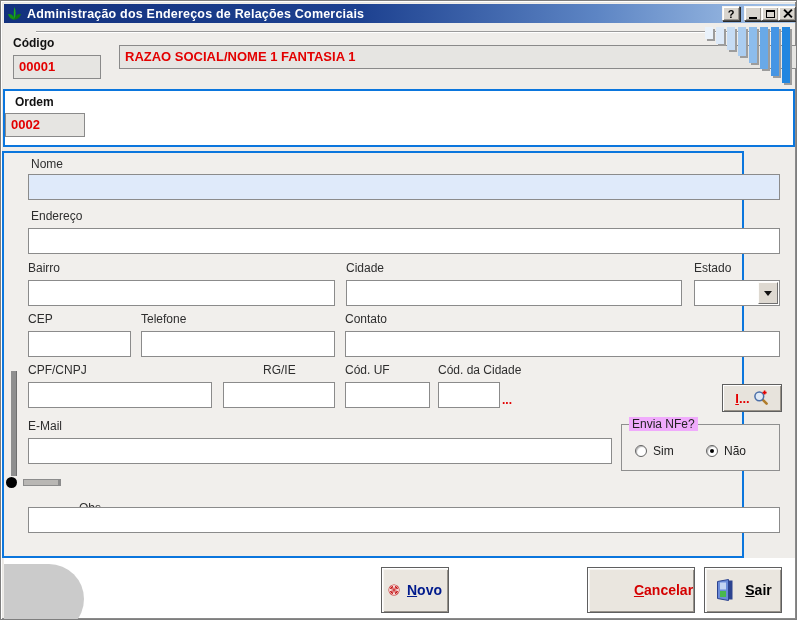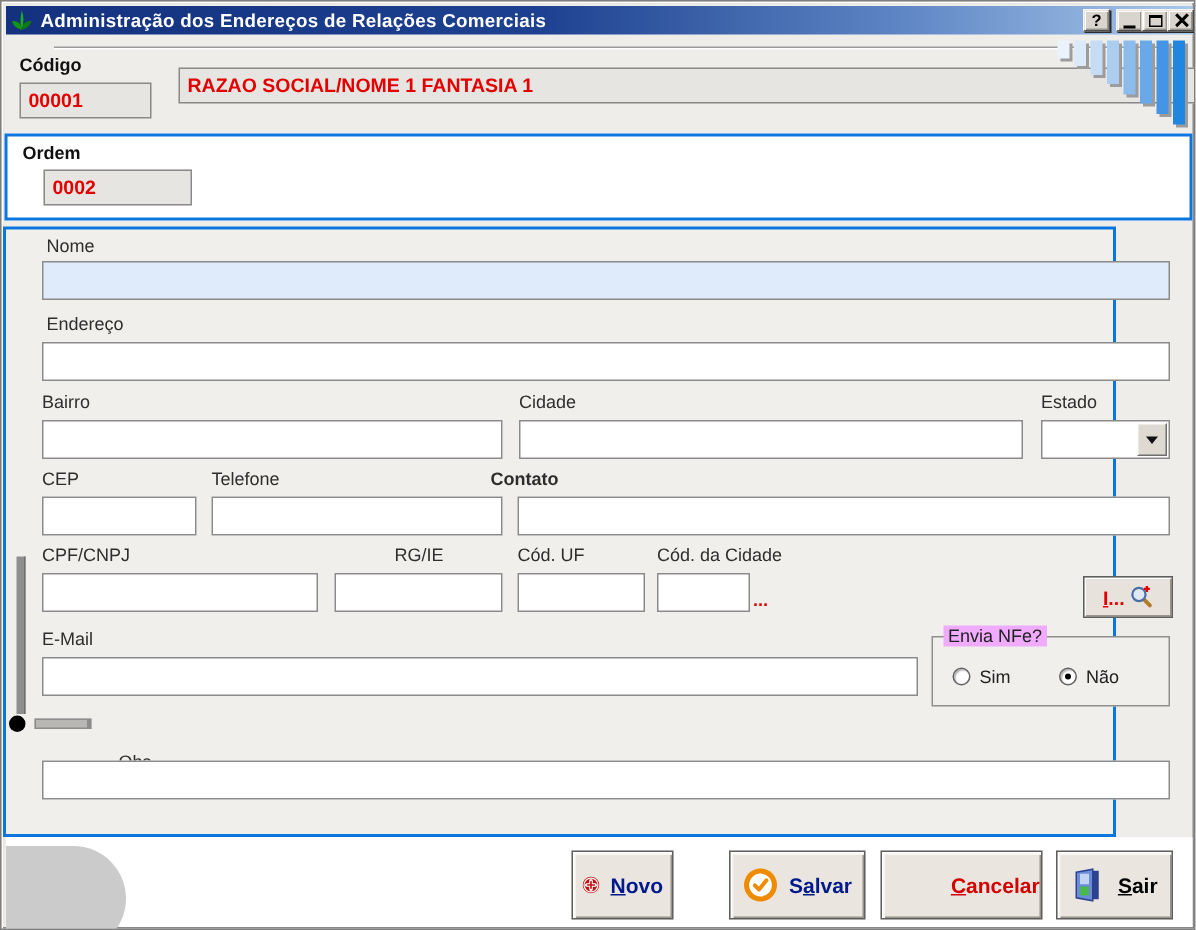--- a/index.html
+++ b/index.html
@@ -136,21 +136,21 @@
       <span></span>
       <span></span>
       <span></span>
       <span></span>
       <span></span>
       <span></span>
   </div>
 
   <div class="panel-ordem">
     <span class="lbl lbl-b" style="left:10px;top:4px;">Ordem</span>
-    <div class="field-ro" style="left:24px;top:22px;width:99px;">0002</div>
+    <div class="field-ro" style="left:0;top:22px;width:80px;">0002</div>
   </div>
 
   <div class="panel-main">
 
     <span class="lbl" style="left:27px;top:4px;">Nome</span>
     <input class="tbox tbox-focus" style="left: 24px; top: 21px; width: 752px;">
 
     <span class="lbl" style="left:27px;top:56px;">Endereço</span>
     <input class="tbox" style="left: 24px; top: 75px; width: 752px;">
 
@@ -162,21 +162,21 @@
     <div class="combo" style="left:690px;top:127px;width:86px;">
       <div class="combo-btn">
         <span class="combo-arrow"></span>
       </div>
     </div>
 
     <span class="lbl" style="left:24px;top:159px;">CEP</span>
     <input class="tbox" style="left: 24px; top: 178px; width: 103px;">
     <span class="lbl" style="left:137px;top:159px;">Telefone</span>
     <input class="tbox" style="left: 137px; top: 178px; width: 194px;">
-    <span class="lbl" style="left:323px;top:159px;font-weight:bold;">Contato</span>
+    <span class="lbl" style="left:341px;top:159px;">Contato</span>
     <input class="tbox" style="left: 341px; top: 178px; width: 435px;">
 
     <span class="lbl" style="left:24px;top:210px;">CPF/CNPJ</span>
     <input class="tbox" style="left: 24px; top: 229px; width: 184px;">
     <span class="lbl" style="left:219px;top:210px;margin-left:40px;">RG/IE</span>
     <input class="tbox" style="left: 219px; top: 229px; width: 112px;">
     <span class="lbl" style="left:341px;top:210px;">Cód. UF</span>
     <input class="tbox" style="left: 341px; top: 229px; width: 85px;">
     <span class="lbl" style="left:434px;top:210px;">Cód. da Cidade</span>
     <input class="tbox" style="left: 434px; top: 229px; width: 62px;">
@@ -221,28 +221,20 @@
   <button class="action-btn txt-navy" style="left:380px;width:68px;">
     <svg width="24" height="24" viewBox="0 0 24 24">
       <circle cx="12" cy="12" r="11" fill="#c31010"></circle>
       <circle cx="12" cy="12" r="9.3" fill="none" stroke="#ffffff" stroke-width="1.6"></circle>
       <path d="M12 6.5 V17.5 M6.5 12 H17.5" stroke="#fff" stroke-width="5" stroke-linecap="round"></path>
       <path d="M12 7.5 V16.5 M7.5 12 H16.5" stroke="#c31010" stroke-width="2.2" stroke-linecap="round"></path>
     </svg>
     <span><span></span><span class="u">N</span><span>ovo</span></span>
   </button>
 
-  <button class="action-btn txt-navy" style="left:485px;width:91px;">
-    <svg width="24" height="24" viewBox="0 0 24 24">
-      <circle cx="12" cy="12" r="11" fill="#ef8b00"></circle>
-      <circle cx="12" cy="12" r="7.6" fill="#ffffff"></circle>
-      <path d="M8.2 12.2 L11 15 L16 8.8" fill="none" stroke="#ef8b00" stroke-width="2.6" stroke-linecap="round" stroke-linejoin="round"></path>
-    </svg>
-    <span><span>S</span><span class="u">a</span><span>lvar</span></span>
-  </button>
 
   <button class="action-btn txt-red" style="left:586px;width:108px;">
     <svg width="24" height="24" viewBox="0 0 24 24">
       <circle cx="12" cy="12" r="11" fill="#e86a00"></circle>
       <circle cx="12" cy="12" r="11" fill="none" stroke="#c14e00" stroke-width="1"></circle>
       <path d="M8 8 L16 16 M16 8 L8 16" stroke="#fff" stroke-width="3.4" stroke-linecap="round"></path>
     </svg>
     <span><span></span><span class="u">C</span><span>ancelar</span></span>
   </button>
 

